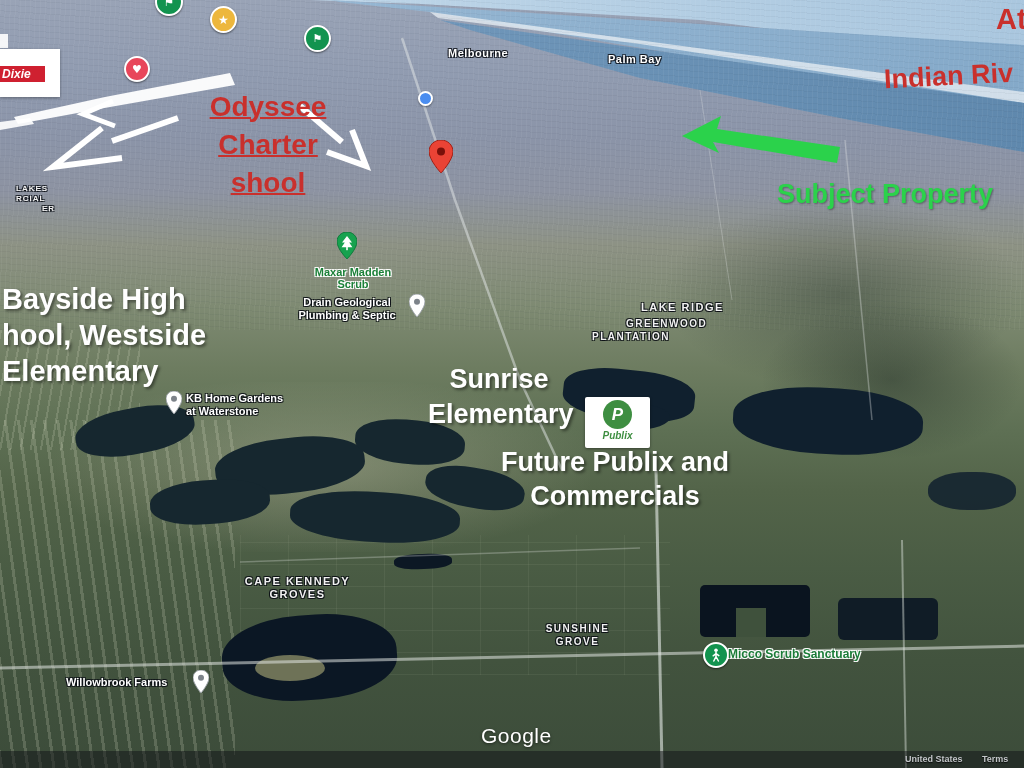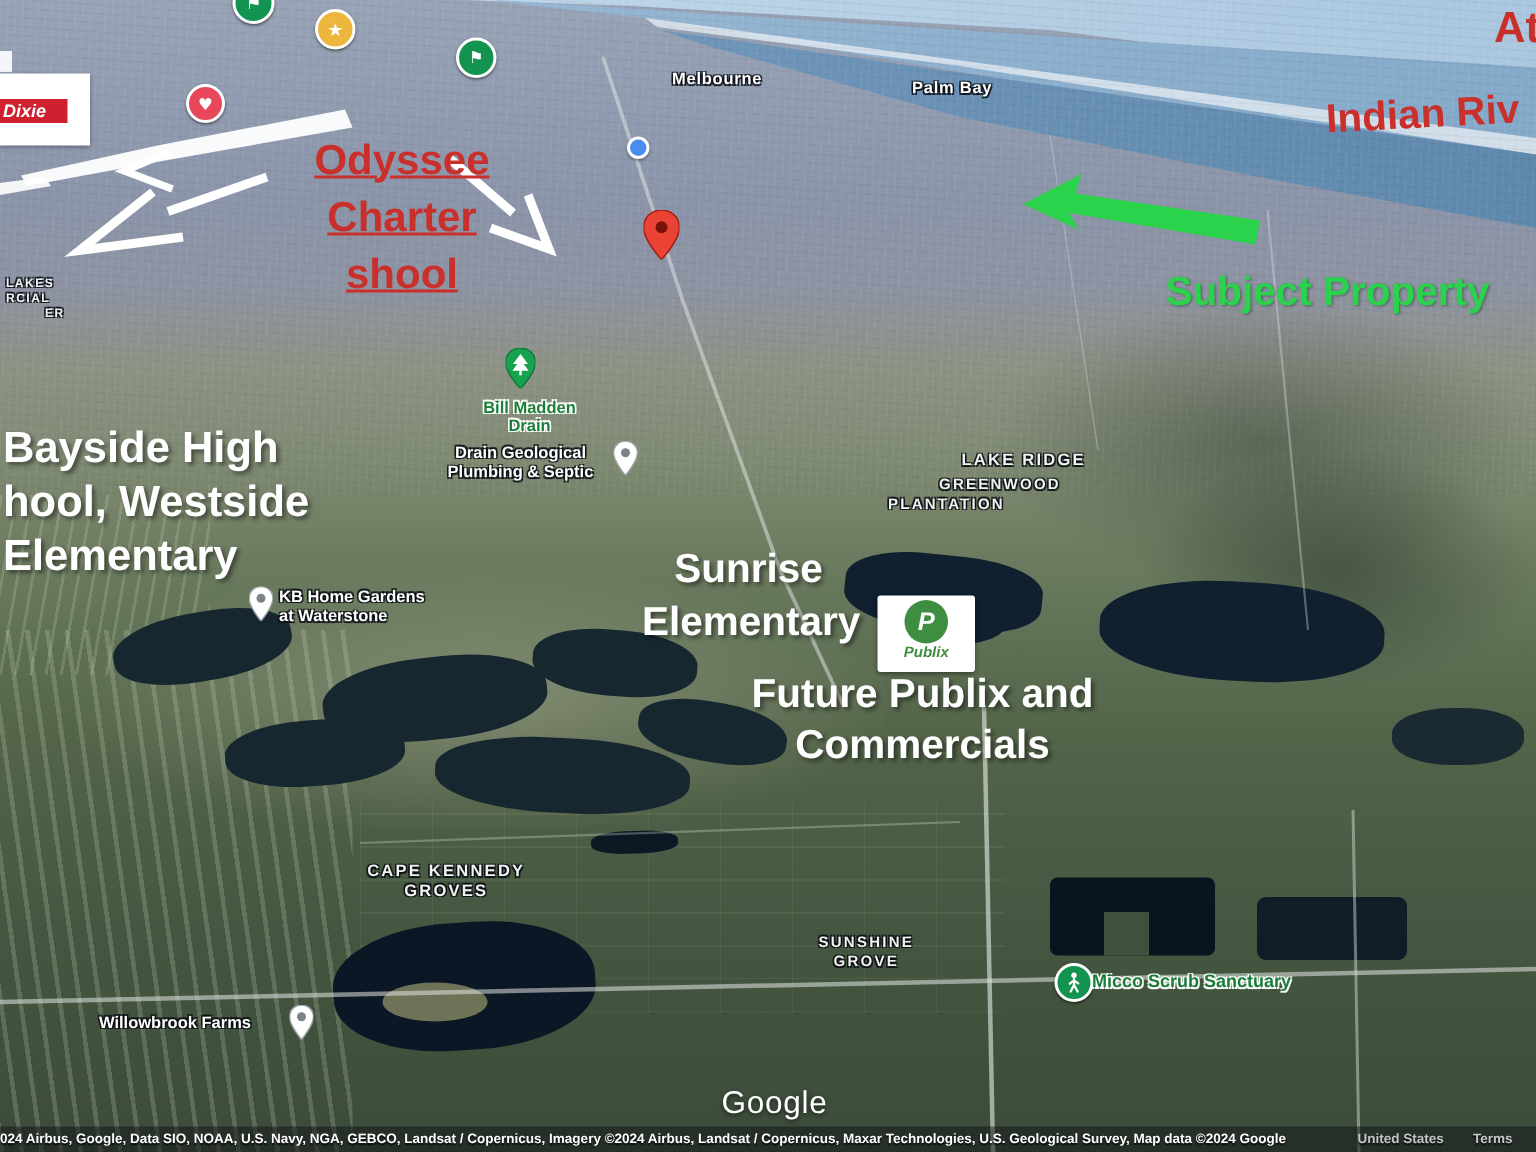--- a/index.html
+++ b/index.html
@@ -113,21 +113,21 @@
     <polyline points="0,668 1024,646" fill="none" stroke="rgba(225,230,225,.55)" stroke-width="3"></polyline>
     <polyline points="845,140 872,420" fill="none" stroke="rgba(225,230,230,.35)" stroke-width="1.5"></polyline>
     <polyline points="700,90 732,300" fill="none" stroke="rgba(225,230,230,.3)" stroke-width="1"></polyline>
     <polyline points="902,540 906,768" fill="none" stroke="rgba(225,230,225,.45)" stroke-width="2"></polyline>
     <polyline points="240,562 640,548" fill="none" stroke="rgba(225,230,225,.3)" stroke-width="1.5"></polyline>
   </svg>
 
   <div class="abs city halo-d" style="left:448px;top:26px;margin-top:21px;">Melbourne</div>
   <div class="abs city halo-d" style="left:608px;top:53px;">Palm Bay</div>
 
-  <div class="abs" style="left:4px;top:184px;">
+  <div class="abs" style="left:16px;top:184px;">
     <div class="area halo-d" style="font-size:8px;line-height:10px;text-align:left;letter-spacing:1px;">LAKES</div>
     <div class="area halo-d" style="font-size:8px;line-height:10px;text-align:left;letter-spacing:1px;">RCIAL</div>
     <div class="area halo-d" style="font-size:8px;line-height:10px;text-align:left;letter-spacing:1px;padding-left:26px;">ER</div>
   </div>
 
   <div class="abs area halo-d" style="left:641px;top:301px;font-size:11px;">LAKE RIDGE</div>
 
   <div class="abs" style="left:592px;top:317px;">
     <div class="area halo-d" style="text-align:left;margin-left:34px;">GREENWOOD</div>
     <div class="area halo-d" style="text-align:left;">PLANTATION</div>
@@ -142,22 +142,22 @@
     <div class="area halo-d">SUNSHINE</div>
     <div class="area halo-d">GROVE</div>
   </div>
 
   <svg class="abs" style="left:337px;top:232px;" width="20" height="27" viewBox="0 0 20 27">
     <path d="M10 0C4.5 0 0 4.2 0 9.6 0 16.8 10 27 10 27s10-10.2 10-17.4C20 4.2 15.5 0 10 0z" fill="#17a24f" stroke="#0d7a3a" stroke-width="1"></path>
     <path d="M10 4 l5 6.6 h-2.8 l3.2 4.6 h-10.8 l3.2 -4.6 h-2.8 z" fill="#fff"></path>
     <rect x="9.2" y="15" width="1.6" height="3.2" fill="#fff"></rect>
   </svg>
   <div class="abs" style="left:308px;top:266px;width:90px;">
-    <div class="poi-g halo-w" style="color:#1b8038;">Bill Madden</div>
-    <div class="poi-g halo-w" style="color:#1b8038;">Drain</div>
+    <div class="poi-g halo-w" style="color:#1b8038;">Maxar Madden</div>
+    <div class="poi-g halo-w" style="color:#1b8038;">Scrub</div>
   </div>
 
   <div class="abs" style="left:287px;top:296px;width:120px;">
     <div class="poi-w halo-d">Drain Geological</div>
     <div class="poi-w halo-d">Plumbing &amp; Septic</div>
   </div>
   <svg class="abs" style="left:409px;top:294px;" width="16" height="23" viewBox="0 0 16 23">
     <path d="M8 0C3.6 0 0 3.4 0 7.8 0 13.6 8 23 8 23s8-9.4 8-15.2C16 3.4 12.4 0 8 0z" fill="#fff" stroke="#9aa0a6"></path>
     <circle cx="8" cy="7.8" r="3" fill="#7d838a"></circle>
   </svg>
@@ -257,18 +257,17 @@
   </div>
 
   <div class="abs" style="left:495px;top:445px;width:240px;text-align:center;">
     <div class="ann-w" style="font-size:27px;line-height:34px;">Future Publix and</div>
     <div class="ann-w" style="font-size:27px;line-height:34px;">Commercials</div>
   </div>
 
   <div class="abs google-logo" style="left:481px;top:724px;">Google</div>
 
   <div class="abs attrib-bar">
-    <div class="abs attrib-text" style="left:0;top:3px;width:898px;overflow:hidden;">024 Airbus, Google, Data SIO, NOAA, U.S. Navy, NGA, GEBCO, Landsat / Copernicus, Imagery ©2024 Airbus, Landsat / Copernicus, Maxar Technologies, U.S. Geological Survey, Map data ©2024 Google</div>
     <div class="abs attrib-dim" style="left:905px;top:3px;">United States</div>
     <div class="abs attrib-dim" style="left:982px;top:3px;">Terms</div>
   </div>
 
 </div>
 
 </body></html>

